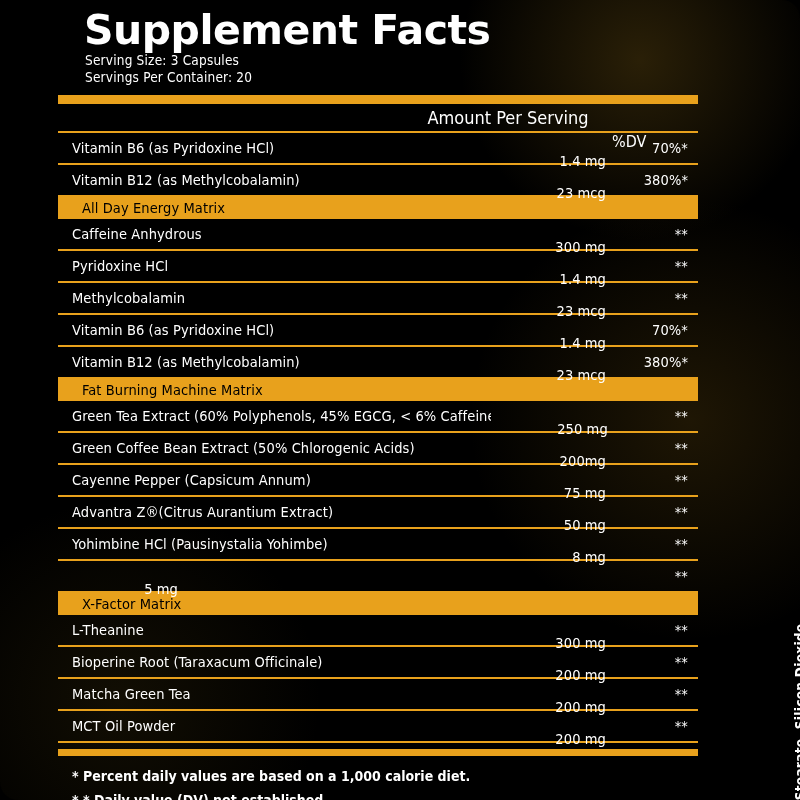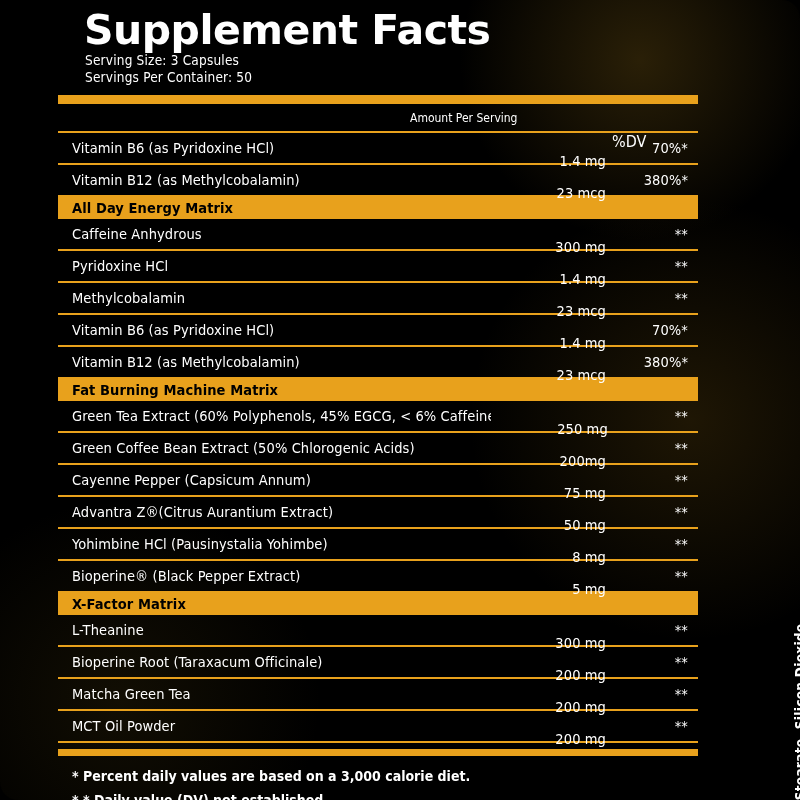--- a/index.html
+++ b/index.html
@@ -61,39 +61,39 @@
     display: flex;
     align-items: center;
     height: 27px;
     font-size: 14px;
     font-family: "DejaVu Sans Condensed", "DejaVu Sans", sans-serif;
     color: #ffffff;
   }
   .hdr-spacer { flex: 1 1 auto; }
   .hdr-amt {
     width: 196px;
-    text-align: left;
+    text-align: center;
     padding-right: 6px;
-    font-size: 12px;
+    font-size: 18px;
   }
   .hdr-dv {
     width: 76px;
     text-align: left;
     padding-right: 10px;
     font-size: 16px;
     margin-top: 48px;
   }
   .section {
     background: #e8a11c;
     color: #000000;
     font-size: 14.5px;
-    font-weight: bold;
+    font-weight: normal;
     height: 22px;
     line-height: 22px;
-    padding-left: 14px;
+    padding-left: 24px;
     font-family: "DejaVu Sans Condensed", "DejaVu Sans", sans-serif;
     letter-spacing: 0.1px;
   }
   .row {
     display: flex;
     align-items: center;
     height: 30px;
     border-bottom: 2px solid #e8a11c;
     font-size: 14.5px;
     font-family: "DejaVu Sans Condensed", "DejaVu Sans", sans-serif;
@@ -161,21 +161,21 @@
 </head>
 <body>
 
 <div id="panel">
 
   <div class="label-area">
 
     <div class="title">Supplement Facts</div>
 
     <div class="serving-line">Serving Size: 3 Capsules</div>
-    <div class="serving-line">Servings Per Container: 50</div>
+    <div class="serving-line">Servings Per Container: 20</div>
 
     <div class="rule"></div>
 
     <div class="hdr-row">
       <div class="hdr-spacer"></div>
       <div class="hdr-amt">Amount Per Serving</div>
       <div class="hdr-dv">%DV</div>
     </div>
 
     <div class="rows-wrap">
@@ -241,21 +241,20 @@
         <div class="name">Advantra Z®(Citrus Aurantium Extract)</div>
         <div class="amt">50 mg</div>
         <div class="dv">**</div>
       </div>
       <div class="row">
         <div class="name">Yohimbine HCl (Pausinystalia Yohimbe)</div>
         <div class="amt">8 mg</div>
         <div class="dv">**</div>
       </div>
       <div class="row">
-        <div class="name">Bioperine® (Black Pepper Extract)</div>
         <div class="amt">5 mg</div>
         <div class="dv">**</div>
       </div>
     </div>
 
     <div class="section">X-Factor Matrix</div>
     <div class="rows-wrap">
       <div class="row">
         <div class="name">L-Theanine</div>
         <div class="amt">300 mg</div>
@@ -274,21 +273,21 @@
       <div class="row">
         <div class="name">MCT Oil Powder</div>
         <div class="amt">200 mg</div>
         <div class="dv">**</div>
       </div>
     </div>
 
     <div class="bottom-rule"></div>
 
     <div class="footer">
-      <div>* Percent daily values are based on a 3,000 calorie diet.</div>
+      <div>* Percent daily values are based on a 1,000 calorie diet.</div>
       <div>* * Daily value (DV) not established.</div>
     </div>
 
   </div>
 
   <div class="other-ing">
     <span>Other Ingredients: Gelatin (Capsule), Rice Flour, Magnesium Stearate, Silicon Dioxide</span>
   </div>
 
 </div>

